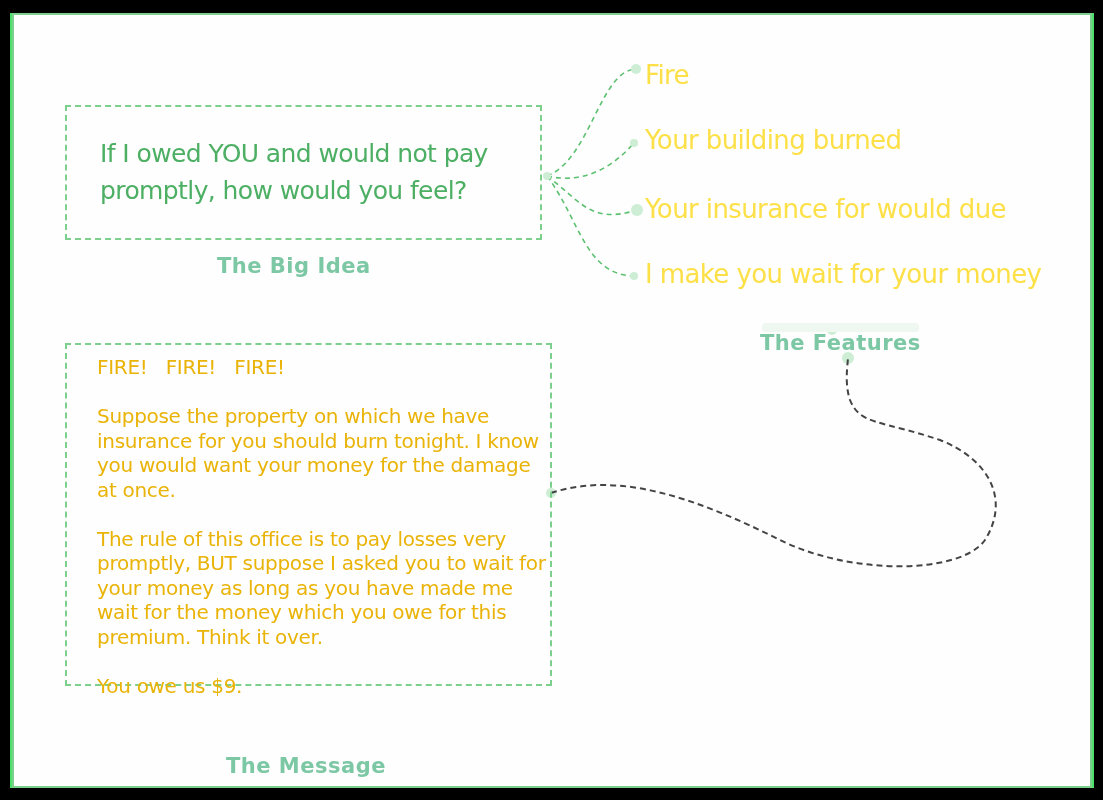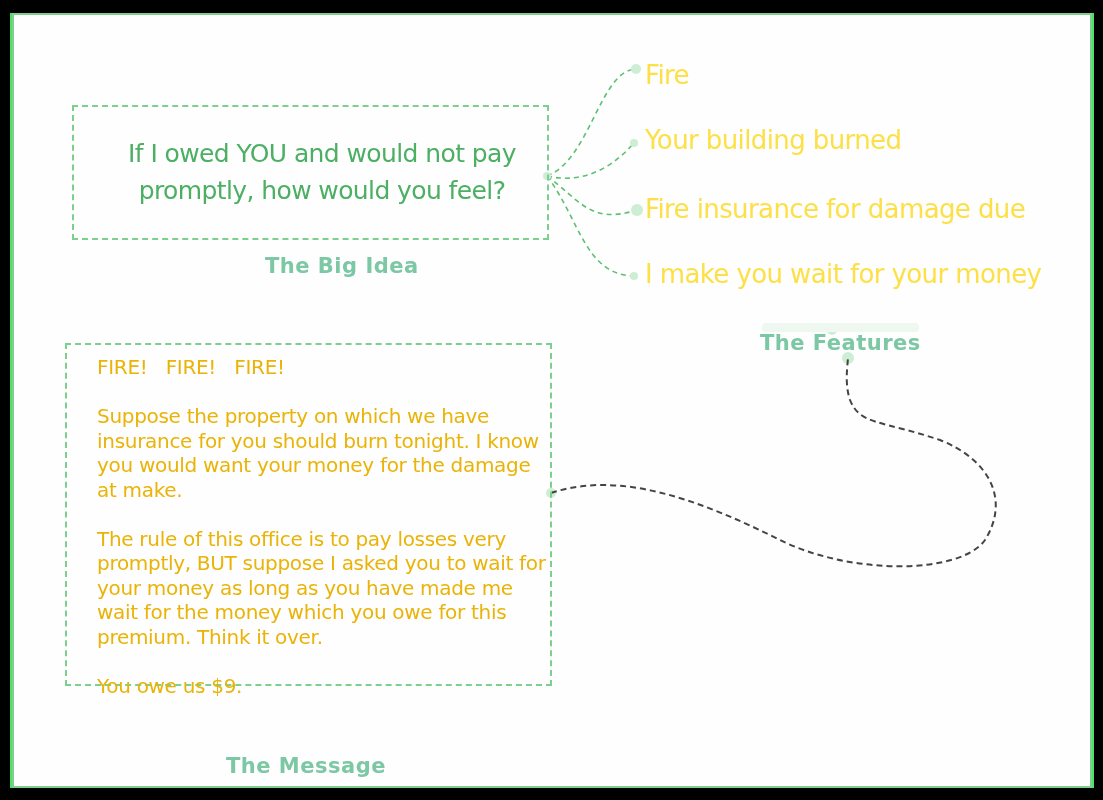--- a/index.html
+++ b/index.html
@@ -1,25 +1,25 @@
 <!DOCTYPE html>
 <html><head>
 <meta charset="utf-8">
 <style>
   html, body { margin:0; padding:0; }
   body { width:1103px; height:800px; background:#000; position:relative; overflow:hidden; font-family:"DejaVu Sans", sans-serif; }
   .canvas { position:absolute; left:12px; top:13px; width:1076px; height:771px; background:#fdfefd; border:2px solid #7ccf8c; box-shadow: -2px 0 0 #4ee06a, 2px 0 0 #4ee06a; }
   .box { position:absolute; border:2px dashed #7ccf8c; box-sizing:border-box; }
-  .idea-box { left:72px; top:105px; width:477px; height:135px;text-align:center; }
+  .idea-box { left:65px; top:105px; width:477px; height:135px; }
   .idea-text { position:absolute; left:33px; top:28px; width:430px; color:#4caf63; font-size:25px; line-height:37px; font-family:"DejaVu Sans", sans-serif; letter-spacing:-0.6px; }
   .msg-box { left:65px; top:343px; width:487px; height:343px; }
   .msg-text { position:absolute; left:30px; top:10px; width:450px; color:#eab308; font-size:20px; line-height:24.5px; letter-spacing:-0.3px; }
   .msg-text p { margin:0 0 24.5px 0; }
   .label { position:absolute; color:#7cc7a4; font-family:"DejaVu Sans", sans-serif; font-weight:bold; font-size:21px; letter-spacing:0.5px; }
-  .lbl-idea { left:217px; top:254px;margin-left:48px; }
+  .lbl-idea { left:217px; top:254px; }
   .lbl-msg { left:226px; top:722px;margin-top:32px; }
   .lbl-feat { left:760px; top:331px; }
   .feature { position:absolute; color:#fde047; font-size:26px; letter-spacing:-0.6px; white-space:nowrap; }
   .f1 { left:645px; top:60px; }
   .f2 { left:645px; top:125px; }
   .f3 { left:645px; top:194px; }
   .f4 { left:645px; top:259px; }
   svg.conn { position:absolute; left:0; top:0; }
 </style>
 </head>
@@ -48,25 +48,25 @@
   <path d="M551 493 C 620 470, 700 500, 780 540 C 850 575, 960 575, 985 540 C 1010 500, 990 460, 940 440 C 880 420, 860 425, 850 400 C 845 385, 847 370, 848 358" fill="none" stroke="#444" stroke-width="2" stroke-dasharray="6,4"></path>
 </svg>
 
 <div class="box idea-box">
   <div class="idea-text">If I owed YOU and would not pay promptly, how would you feel?</div>
 </div>
 <div class="label lbl-idea">The Big Idea</div>
 
 <div class="feature f1">Fire</div>
 <div class="feature f2">Your building burned</div>
-<div class="feature f3">Fire insurance for damage due</div>
+<div class="feature f3">Your insurance for would due</div>
 <div class="feature f4">I make you wait for your money</div>
 <div class="label lbl-feat">The Features</div>
 
 <div class="box msg-box">
   <div class="msg-text">
     <p style="white-space:pre">FIRE!   FIRE!   FIRE!</p>
-    <p>Suppose the property on which we have insurance for you should burn tonight. I know you would want your money for the damage at make.</p>
+    <p>Suppose the property on which we have insurance for you should burn tonight. I know you would want your money for the damage at once.</p>
     <p>The rule of this office is to pay losses very promptly, BUT suppose I asked you to wait for your money as long as you have made me wait for the money which you owe for this premium. Think it over.</p>
     <p>You owe us $9.</p>
   </div>
 </div>
 <div class="label lbl-msg">The Message</div>
 
 </body></html>

